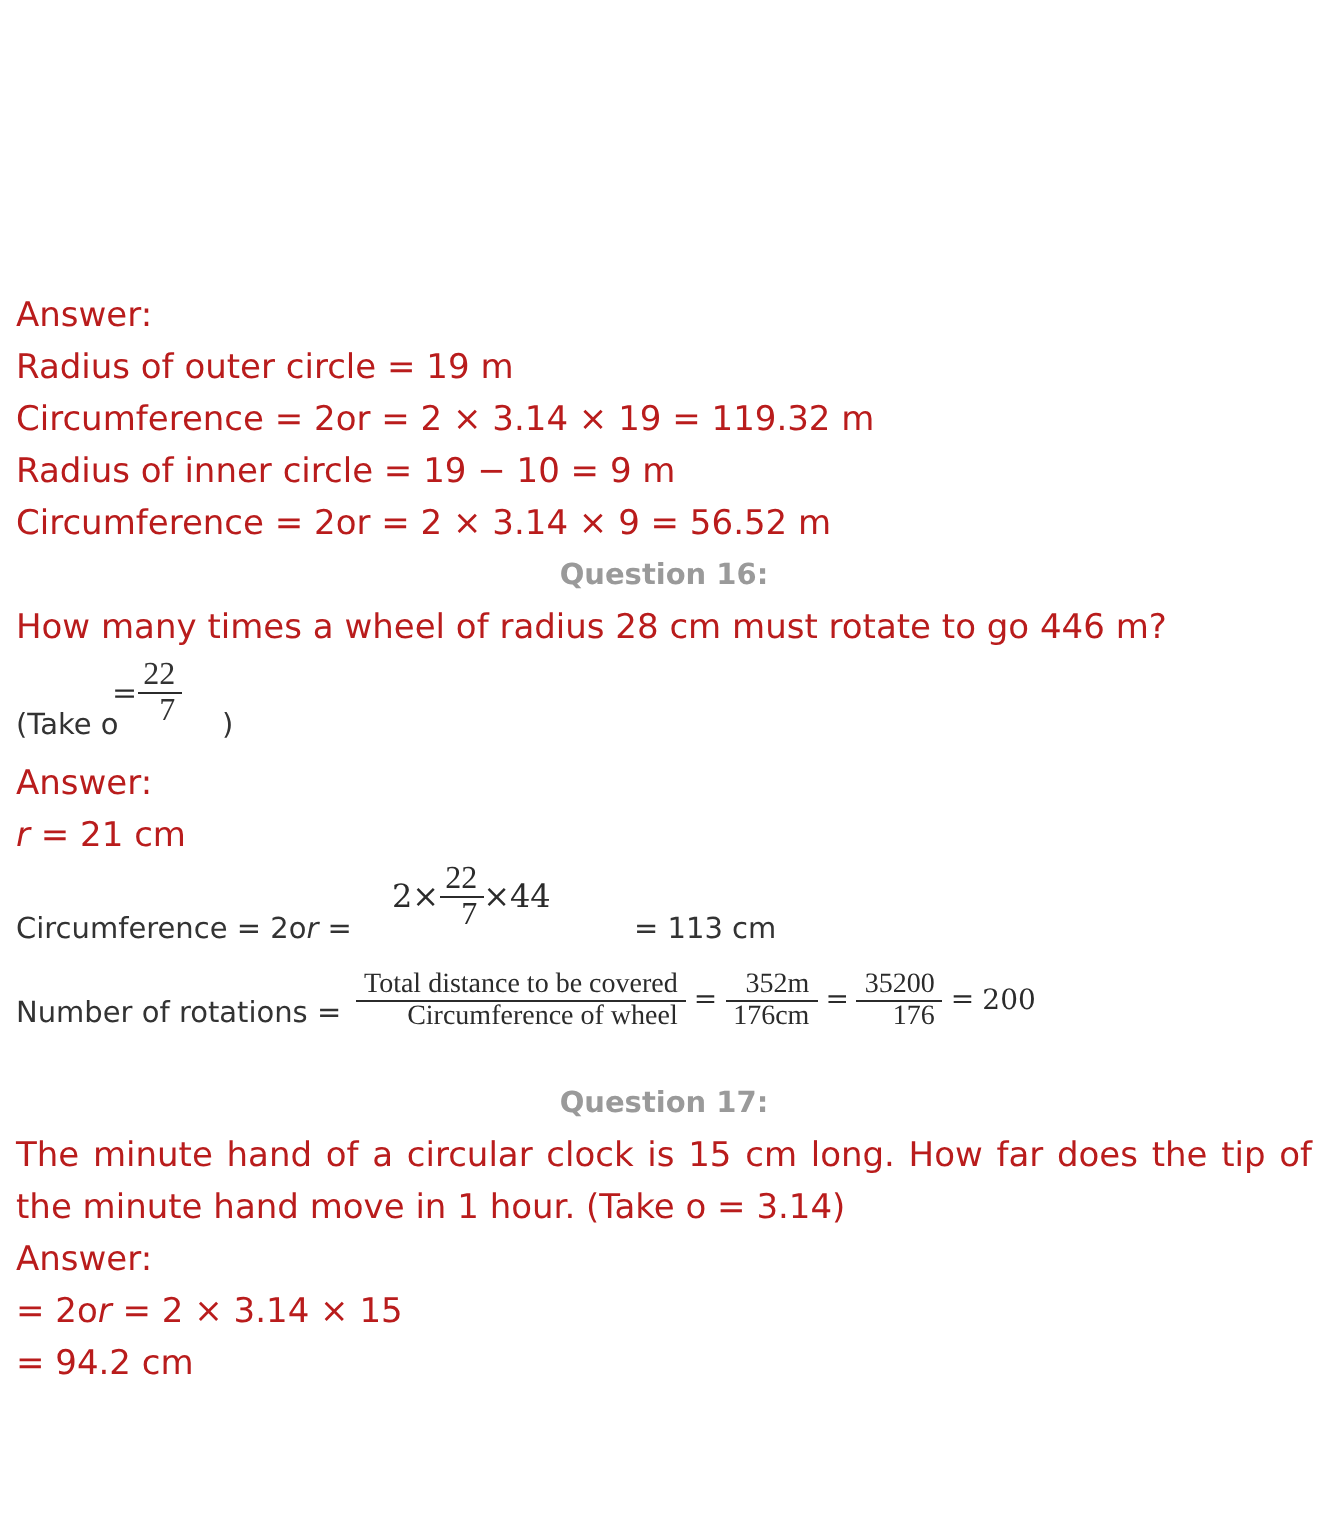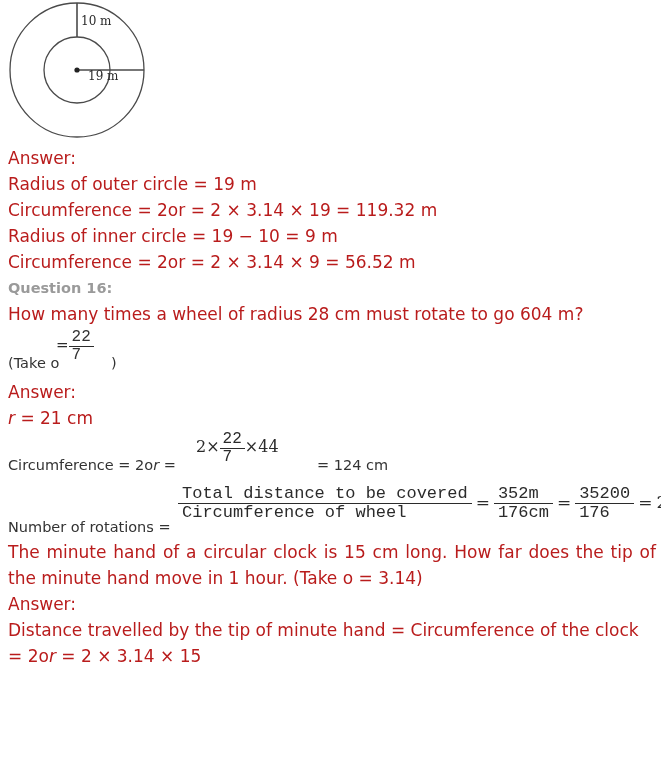--- a/index.html
+++ b/index.html
@@ -50,34 +50,35 @@
     white-space: normal;
     text-align: justify;
     text-align-last: left;
     width: 648px;
   }
   .qhead {
     font-size: 14.5px;
     line-height: 26px;
     font-weight: bold;
     color: #9a9a9a;
+    text-align: center;
   }
   .ital { font-style: italic; }
 
   
   .math {
     font-family: "DejaVu Serif", "Liberation Serif", serif;
     font-size: 15px;
     color: #2b2b2b;
   }
   .frac {
     display: inline-block;
     vertical-align: -0.55em;
-    text-align: left;
-    font-family: Liberation Mono, monospace;
+    text-align: right;
+    font-family: Liberation Serif, serif;
     line-height: 1.08;
   }
   .frac .num {
     display: block;
     border-bottom: 1.2px solid #2b2b2b;
     padding: 0 3px;
   }
   .frac .den {
     display: block;
     padding: 0 3px;
@@ -137,86 +138,76 @@
 
   
   .rot-row {
     position: relative;
     height: 56px;
     font-size: 14.5px;
   }
   .rot-label {
     position: absolute;
     left: 0px;
-    top: 36px;
+    top: 16px;
     white-space: nowrap;
   }
   .rot-expr {
     position: absolute;
     left: 170px;
     top: 2px;
-    font-size: 17px;
+    font-size: 14px;
     white-space: nowrap;
   }
   .frac.big .num, .frac.big .den { padding: 0 4px; }
   .eqs {
     font-family: "DejaVu Serif", "Liberation Serif", serif;
     padding: 0 4px;
   }
 </style>
 </head>
 <body>
 
 <div class="page">
 
-  <div class="figure">
-    <svg width="160" height="143" viewBox="0 0 160 143" xmlns="http://www.w3.org/2000/svg">
-      <circle cx="77" cy="70" r="67" fill="none" stroke="#4a4a4a" stroke-width="1.3"></circle>
-      <circle cx="77" cy="70" r="33" fill="none" stroke="#4a4a4a" stroke-width="1.3"></circle>
-      <line x1="77" y1="3" x2="77" y2="37" stroke="#4a4a4a" stroke-width="1.6"></line>
-      <line x1="77" y1="70" x2="144" y2="70" stroke="#4a4a4a" stroke-width="1.6"></line>
-      <circle cx="77" cy="70" r="2.6" fill="#222222"></circle>
-    </svg>
-    <div style="position:absolute; left:81px; top:14px; font-family:'DejaVu Serif','Liberation Serif',serif; font-size:12px; color:#2b2b2b;">10 m</div>
-    <div style="position:absolute; left:88px; top:69px; font-family:'DejaVu Serif','Liberation Serif',serif; font-size:12px; color:#2b2b2b;">19 m</div>
-  </div>
 
   <div class="content">
 
     <div class="line">Answer:</div>
     <div class="line">Radius of outer circle = 19 m</div>
     <div class="line">Circumference = 2оr = 2 × 3.14 × 19 = 119.32 m</div>
     <div class="line">Radius of inner circle = 19 − 10 = 9 m</div>
     <div class="line">Circumference = 2оr = 2 × 3.14 × 9 = 56.52 m</div>
 
     <div class="qhead">Question 16:</div>
-    <div class="line">How many times a wheel of radius 28 cm must rotate to go 604 m?</div>
+    <div class="line">How many times a wheel of radius 28 cm must rotate to go 446 m?</div>
 
     <div class="takepi-row">
       <span class="takepi-text">(Take о</span>
       <span class="takepi-frac">
         <span class="math">=</span><span class="frac"><span class="num">22</span><span class="den">7</span></span>
       </span>
       <span class="takepi-close">)</span>
     </div>
 
     <div class="line">Answer:</div>
     <div class="line"><span class="ital">r</span><span> = 21 cm</span></div>
 
     <div class="circ-row">
       <span class="circ-label"><span>Circumference = 2о</span><span class="ital">r</span><span> =</span></span>
       <span class="circ-expr math"><span>2×</span><span class="frac"><span class="num">22</span><span class="den">7</span></span><span>×44</span></span>
-      <span class="circ-result">= 124 cm</span>
+      <span class="circ-result">= 113 cm</span>
     </div>
 
     <div class="rot-row">
       <span class="rot-label">Number of rotations =</span>
       <span class="rot-expr math"><span class="frac big"><span class="num">Total distance to be covered</span><span class="den">Circumference of wheel</span></span><span class="eqs">=</span><span class="frac big"><span class="num">352m</span><span class="den">176cm</span></span><span class="eqs">=</span><span class="frac big"><span class="num">35200</span><span class="den">176</span></span><span class="eqs">=</span><span>200</span></span>
     </div>
 
 
+    <div class="qhead">Question 17:</div>
     <div class="line justify">The minute hand of a circular clock is 15 cm long. How far does the tip of the minute hand move in 1 hour. (Take о = 3.14)</div>
     <div class="line">Answer:</div>
-    <div class="line">Distance travelled by the tip of minute hand = Circumference of the clock</div>
     <div class="line"><span>= 2о</span><span class="ital">r</span><span> = 2 × 3.14 × 15</span></div>
+    <div class="line">= 94.2 cm</div>
 
   </div>
 </div>
 
 </body></html>

